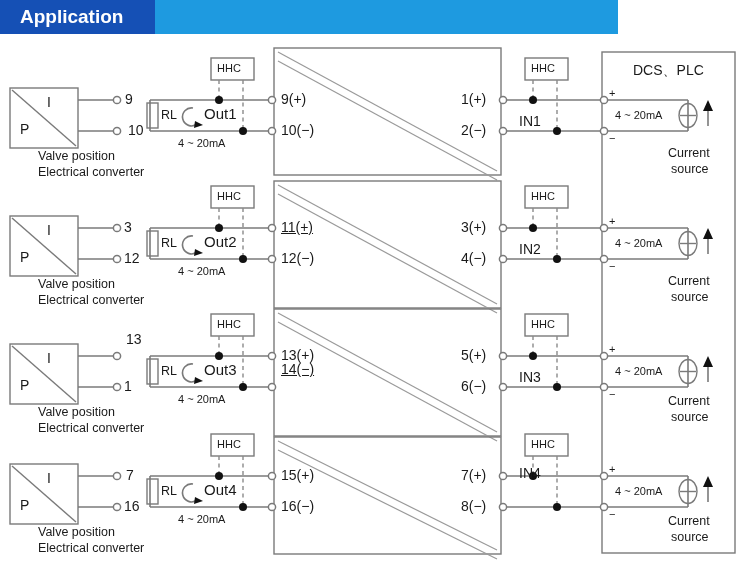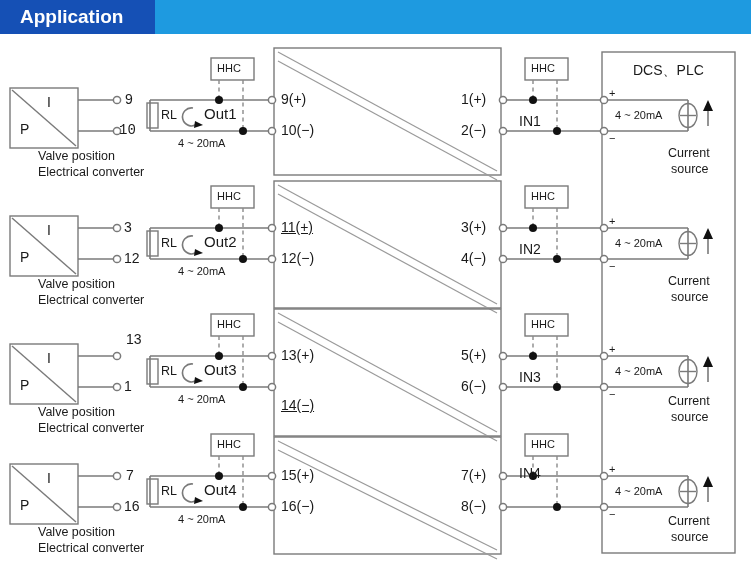--- a/index.html
+++ b/index.html
@@ -14,21 +14,21 @@
     position: relative;
     width: 751px;
     height: 577px;
     overflow: hidden;
     background: #ffffff;
   }
   
   #header-bar {
     position: absolute;
     left: 0; top: 0;
-    width: 751px; height: 34px;
+    width: 618px; height: 34px;
     background: #1e9ae0;
   }
   #header-title-block {
     position: absolute;
     left: 0; top: 0;
     width: 155px; height: 34px;
     background: #1550b5;
   }
   #header-title-text {
     position: absolute;
@@ -275,21 +275,21 @@
     </g>
   </svg>
 
   <div class="lbl lbl-lg" style="left:633px; top:63px;">DCS、PLC</div>
 
   <div class="lbl lbl-lg" style="left:47px; top:95px;">I</div>
   <div class="lbl lbl-lg" style="left:20px; top:122px;">P</div>
   <div class="lbl caption" style="left:38px; top:149px;">Valve position</div>
   <div class="lbl caption" style="left:38px; top:165px;">Electrical converter</div>
   <div class="lbl lbl-lg" style="left:125px; top:92px;">9</div>
-  <div class="lbl lbl-lg" style="left:119px; top:123px;font-family:Liberation Mono, monospace;">10</div>
+  <div class="lbl lbl-lg" style="left:128px; top:123px;">10</div>
   <div class="lbl lbl-md" style="left:161px; top:108px; font-weight:500;">RL</div>
   <div class="lbl lbl-xl" style="left:204px; top:106px;">Out1</div>
   <div class="lbl lbl-sm" style="left:178px; top:137px;">4 ~ 20mA</div>
   <div class="lbl lbl-sm" style="left:217px; top:62px;">HHC</div>
   <div class="lbl lbl-lg" style="left:281px; top:92px;">9(+)</div>
   <div class="lbl lbl-lg" style="left:281px; top:123px;">10(−)</div>
   <div class="lbl lbl-lg" style="left:461px; top:92px;">1(+)</div>
   <div class="lbl lbl-lg" style="left:461px; top:123px;">2(−)</div>
   <div class="lbl lbl-sm" style="left:531px; top:62px;">HHC</div>
   <div class="lbl lbl-lg" style="left:519px; top:114px;">IN1</div>
@@ -325,21 +325,21 @@
   <div class="lbl lbl-lg" style="left:20px; top:378px;">P</div>
   <div class="lbl caption" style="left:38px; top:405px;">Valve position</div>
   <div class="lbl caption" style="left:38px; top:421px;">Electrical converter</div>
   <div class="lbl lbl-lg" style="left:126px; top:332px;">13</div>
   <div class="lbl lbl-lg" style="left:124px; top:379px;">1</div>
   <div class="lbl lbl-md" style="left:161px; top:364px; font-weight:500;">RL</div>
   <div class="lbl lbl-xl" style="left:204px; top:362px;">Out3</div>
   <div class="lbl lbl-sm" style="left:178px; top:393px;">4 ~ 20mA</div>
   <div class="lbl lbl-sm" style="left:217px; top:318px;">HHC</div>
   <div class="lbl lbl-lg" style="left:281px; top:348px;">13(+)</div>
-  <div class="lbl lbl-lg" style="left:281px; top:398px;text-decoration:underline;">14(−)</div>
+  <div class="lbl lbl-lg" style="left:281px; top:362px;text-decoration:underline;">14(−)</div>
   <div class="lbl lbl-lg" style="left:461px; top:348px;">5(+)</div>
   <div class="lbl lbl-lg" style="left:461px; top:379px;">6(−)</div>
   <div class="lbl lbl-sm" style="left:531px; top:318px;">HHC</div>
   <div class="lbl lbl-lg" style="left:519px; top:370px;">IN3</div>
   <div class="lbl lbl-sm" style="left:609px; top:343px;">+</div>
   <div class="lbl lbl-sm" style="left:609px; top:388px;">−</div>
   <div class="lbl lbl-sm" style="left:615px; top:365px;">4 ~ 20mA</div>
   <div class="lbl caption" style="left:668px; top:394px;">Current</div>
   <div class="lbl caption" style="left:671px; top:410px;">source</div>
 

